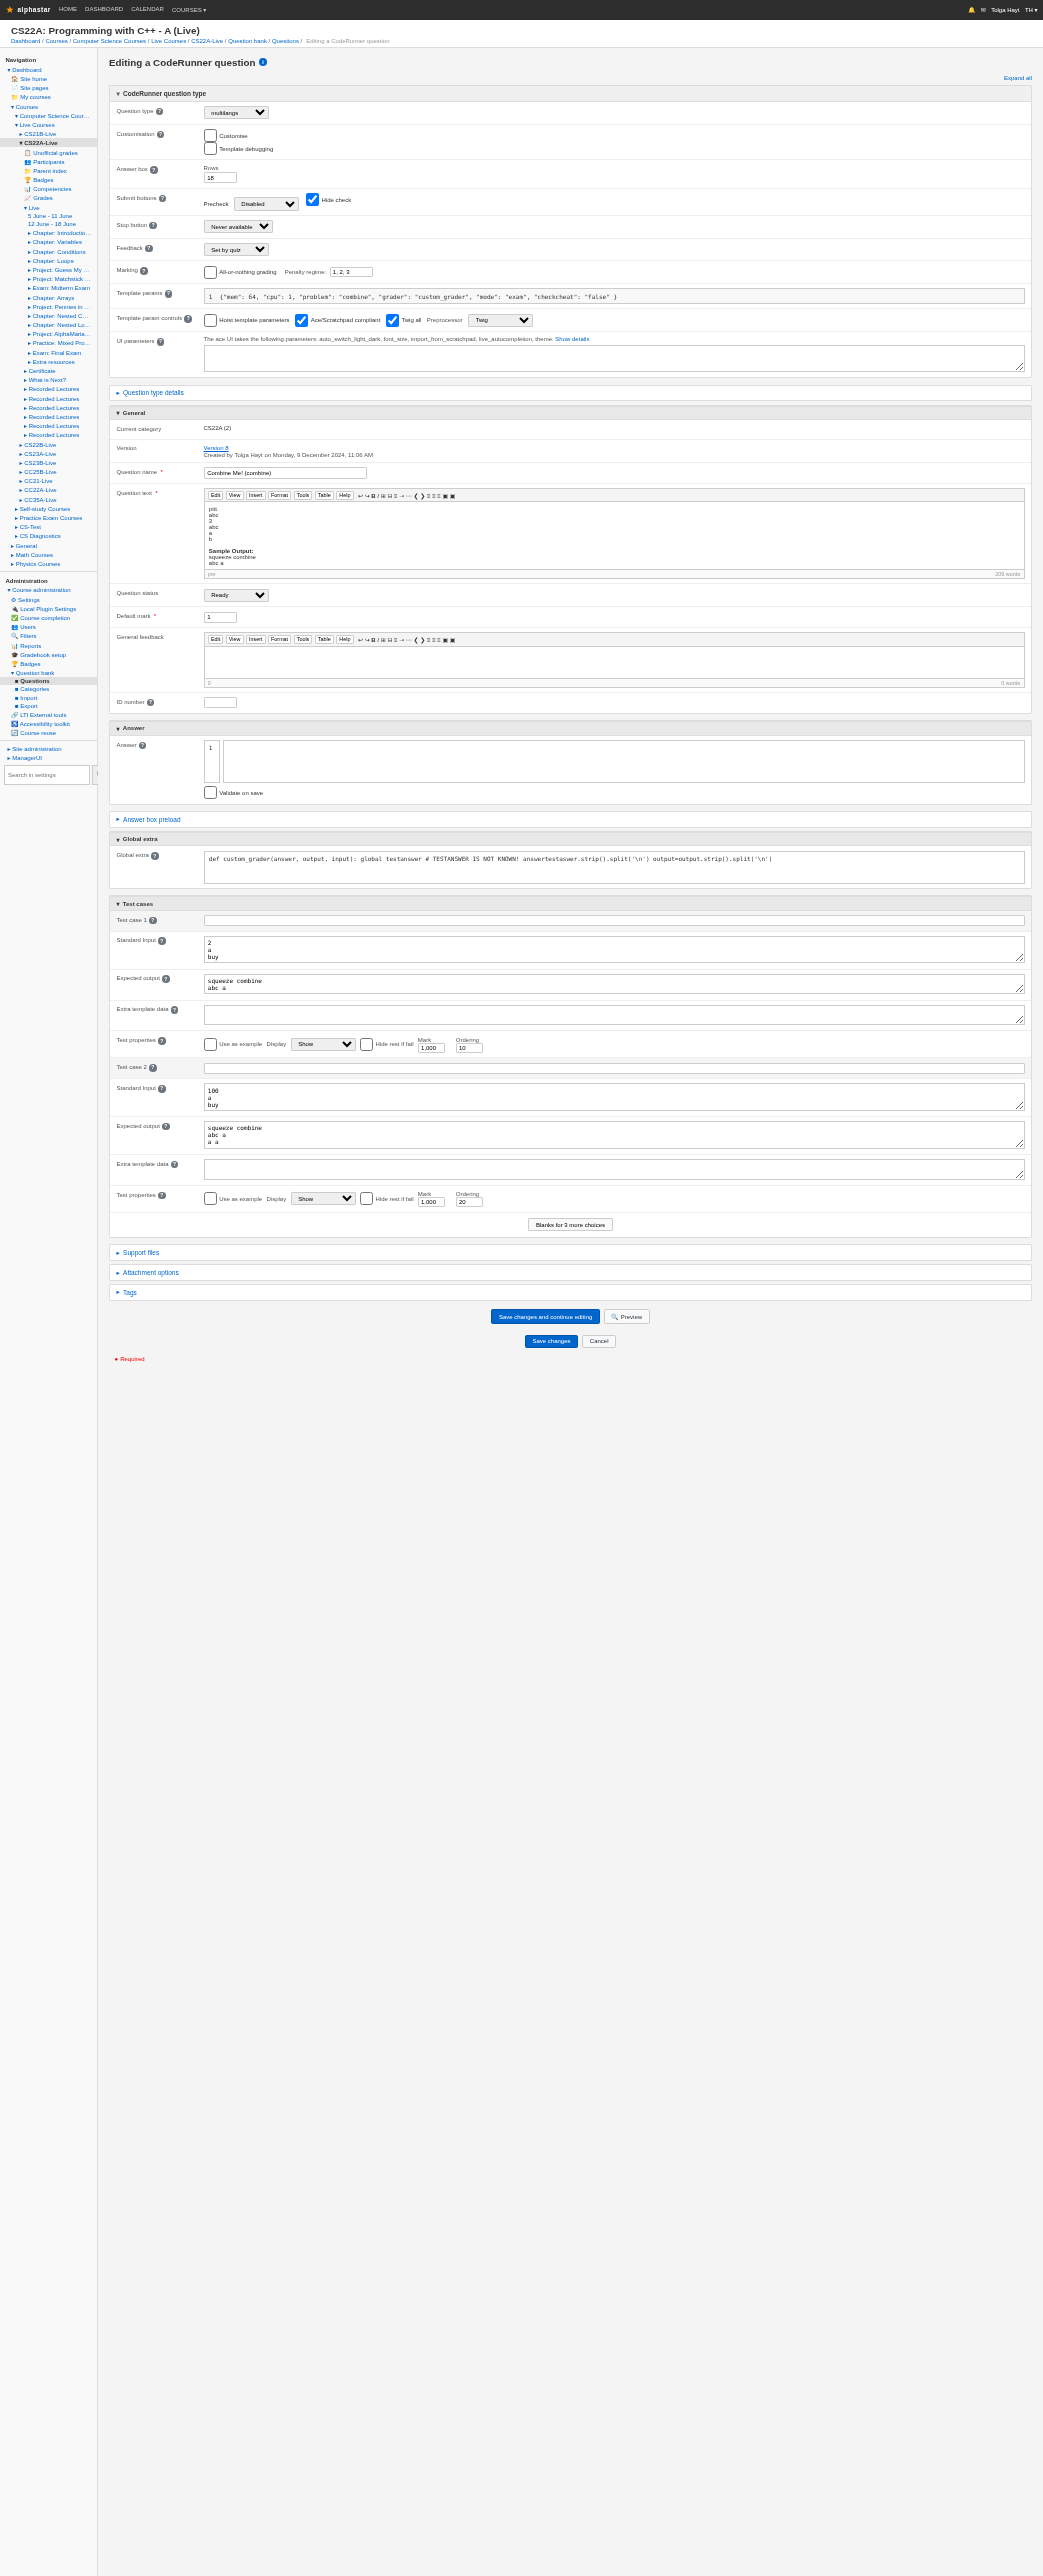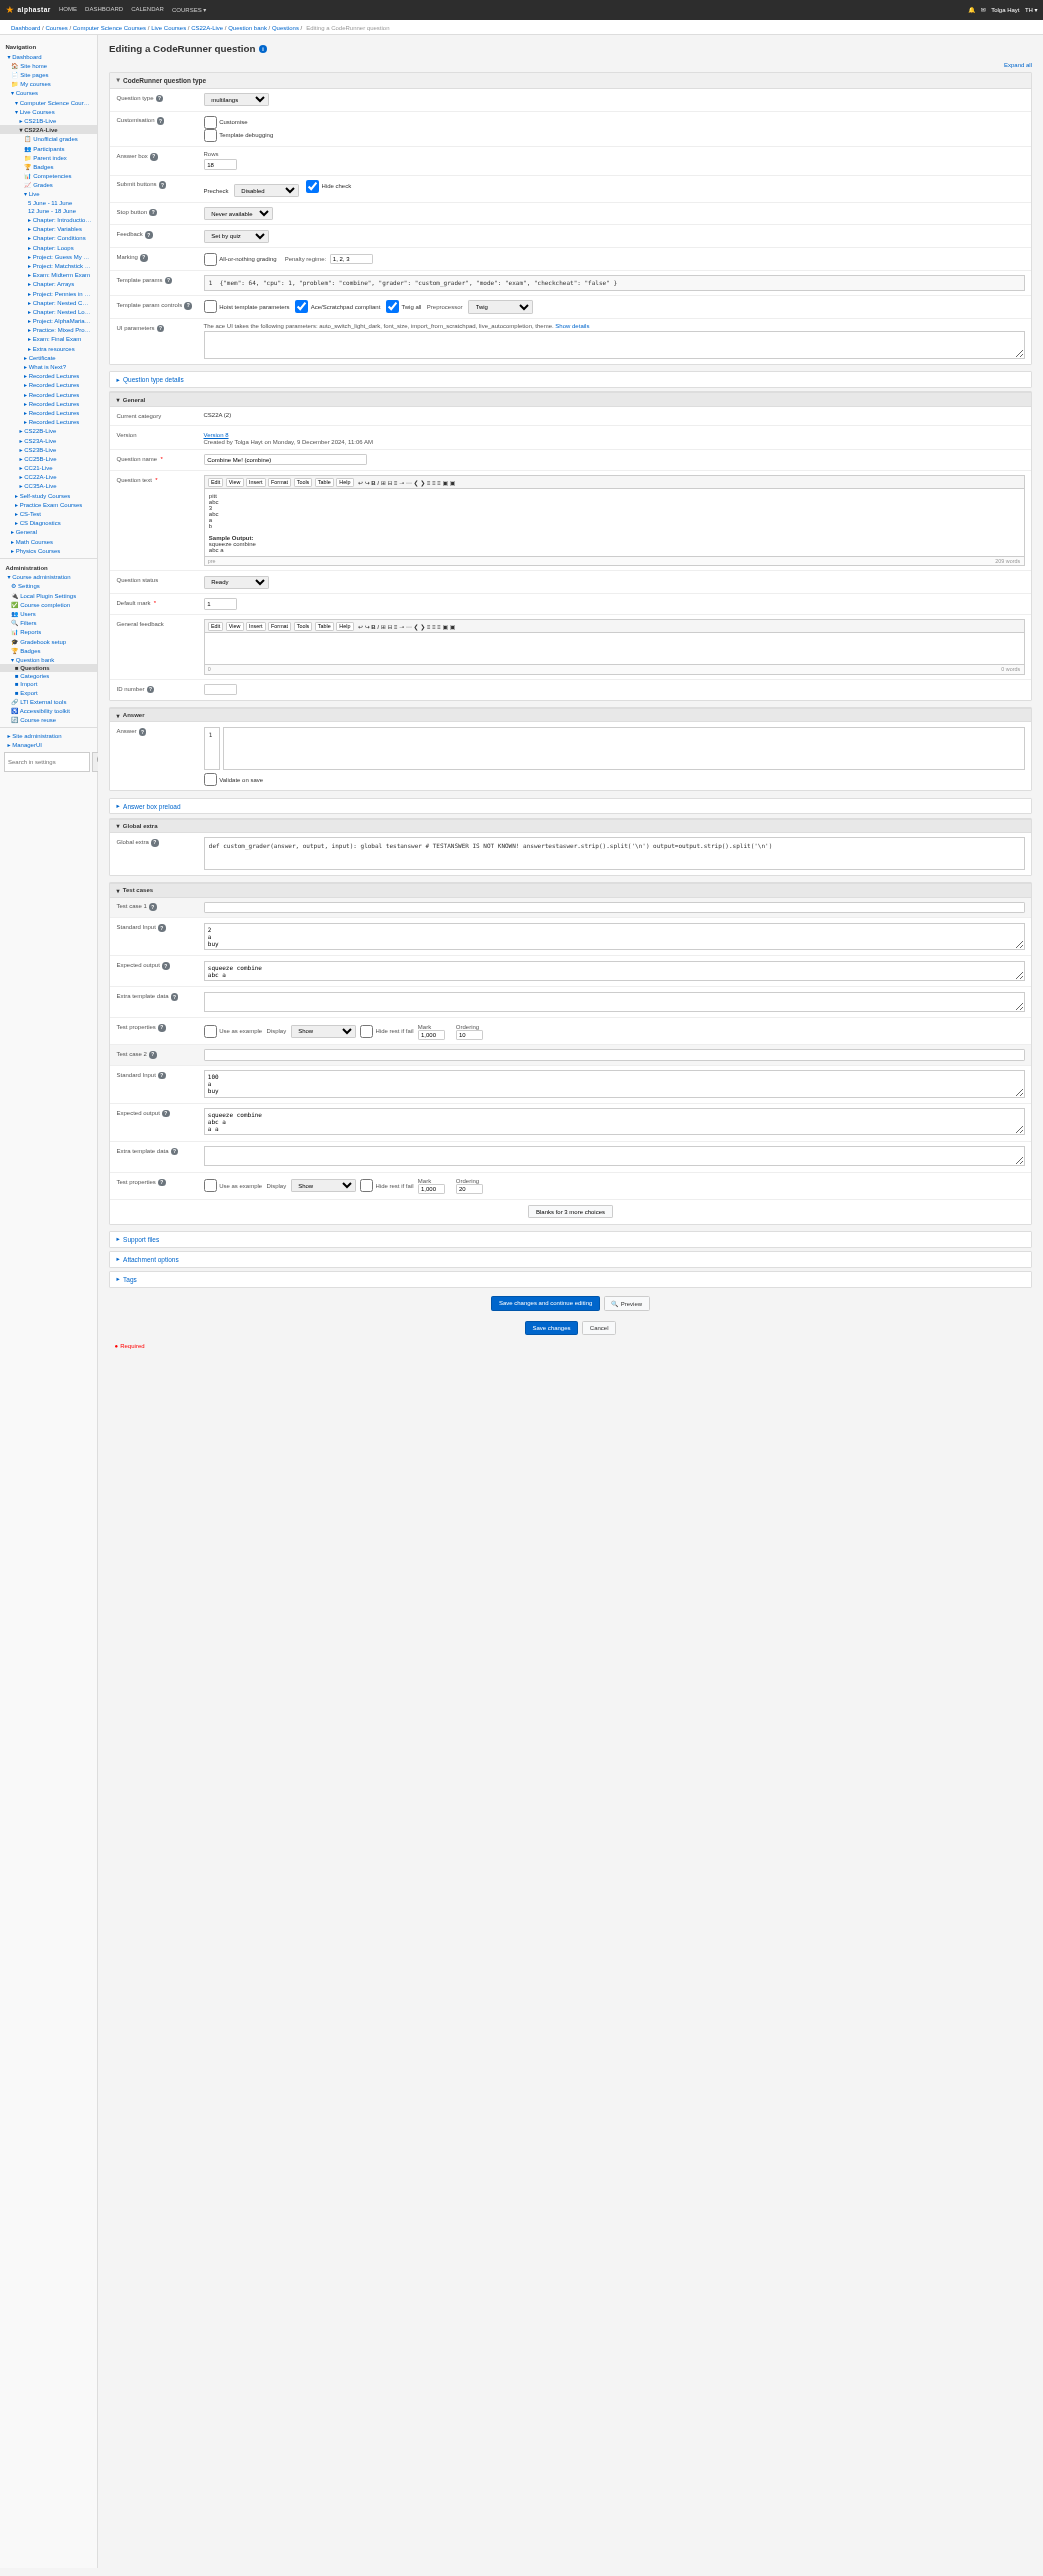--- a/index.html
+++ b/index.html
@@ -346,20 +346,21 @@
   </div>
   <div class="top-bar-right">
     <span>🔔</span>
     <span>✉</span>
     <span>Tolga Hayt</span>
     <span>TH ▾</span>
   </div>
 </div>
 
 <div class="page-header">
+  <div class="page-title">CS22A: Programming with C++ - A (Live)</div>
   <div class="breadcrumb">
     <a>Dashboard</a> /
     <a>Courses</a> /
     <a>Computer Science Courses</a> /
     <a>Live Courses</a> /
     <a>CS22A-Live</a> /
     <a>Question bank</a> /
     <a>Questions</a> /
     <span>Editing a CodeRunner question</span>
   </div>

